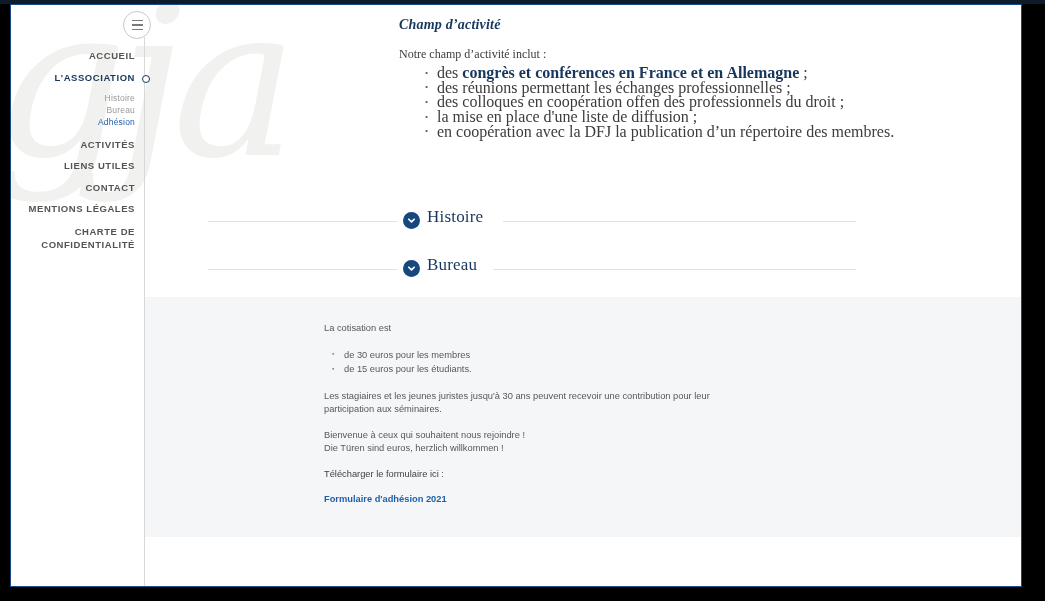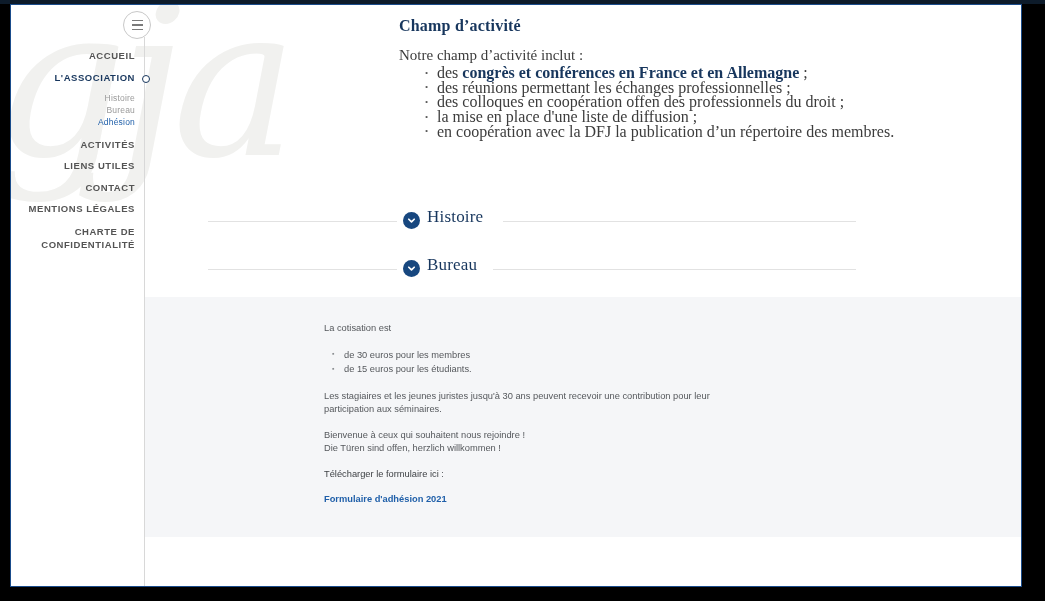--- a/index.html
+++ b/index.html
@@ -168,32 +168,33 @@
     left: 0;
     top: 0;
     width: 878px;
     background: #ffffff;
   }
   #page-title {
     position: absolute;
     left: 254px;
     top: 12px;
     font-family: "Liberation Serif", serif;
-    font-size: 16px;
+    font-size: 14px;
     font-weight: bold;
     color: #17365d;
     margin: 0;
     letter-spacing: 0.2px;
+    font-style: italic;
   }
   #intro-text {
     position: absolute;
     left: 254px;
     top: 42px;
     font-family: "Liberation Serif", serif;
-    font-size: 15px;
+    font-size: 12px;
     color: #3c3c3c;
     margin: 0;
   }
   #activity-list {
     position: absolute;
     left: 272px;
     top: 61px;
     margin: 0;
     padding: 0 0 0 20px;
     list-style: none;
@@ -470,21 +471,21 @@
         <p>La cotisation est</p>
 
         <ul>
           <li>de 30 euros pour les membres</li>
           <li>de 15 euros pour les étudiants.</li>
         </ul>
 
         <p>Les stagiaires et les jeunes juristes jusqu'à 30 ans peuvent recevoir une contribution pour leur participation aux séminaires.</p>
 
         <p class="tight">Bienvenue à ceux qui souhaitent nous rejoindre !</p>
-        <p>Die Türen sind offen, herzlich willkommen !</p>
+        <p>Die Türen sind euros, herzlich willkommen !</p>
 
         <p><span class="panel-strong">Télécharger le formulaire ici</span><span> :</span></p>
 
         <p><a class="panel-link">Formulaire d'adhésion 2021</a></p>
 
       </div>
     </section>
 
     <div id="content-bottom"></div>
 

